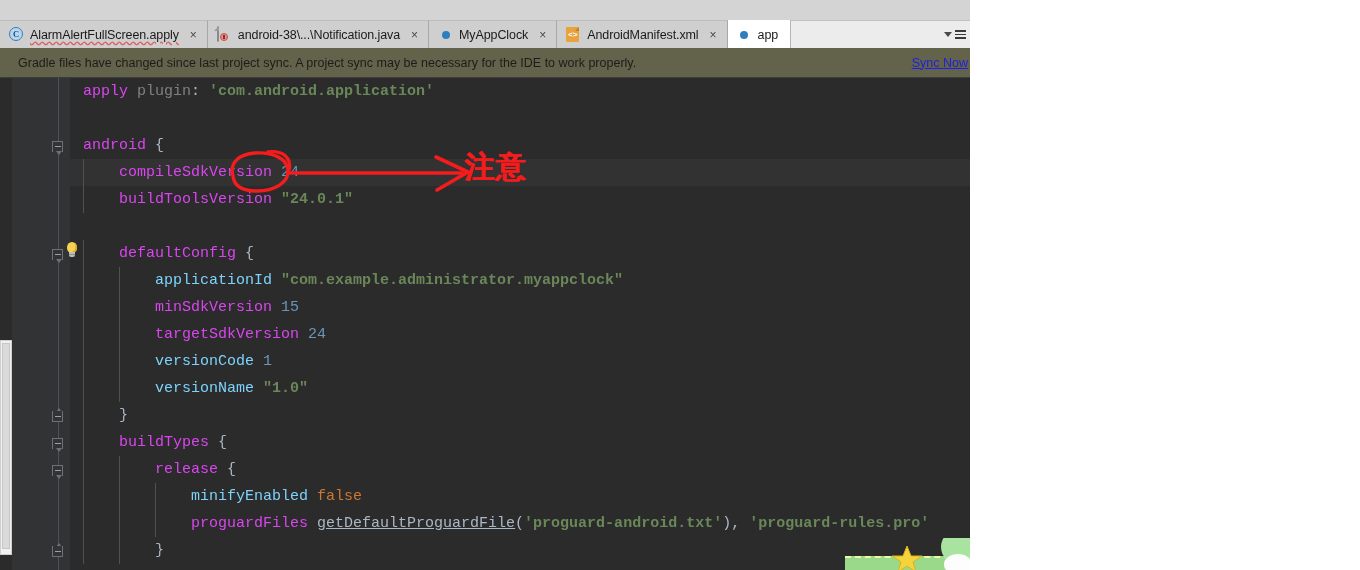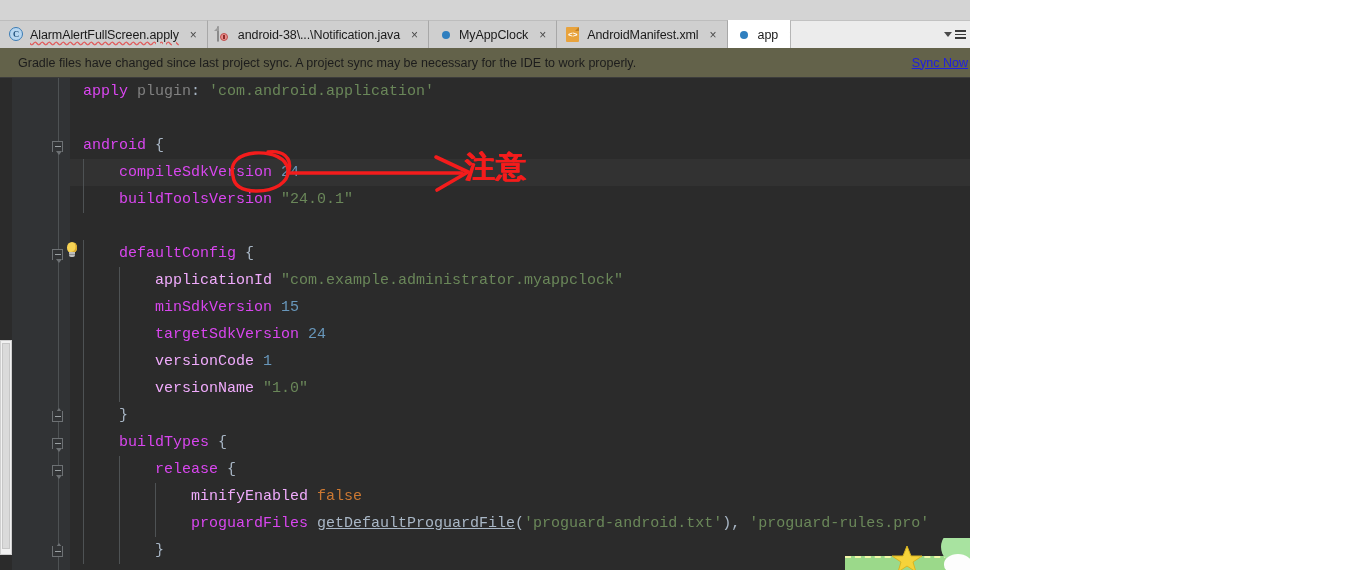--- a/index.html
+++ b/index.html
@@ -213,22 +213,22 @@
   .line { height:27px; padding-left:13px; position:relative; }
   .line.current {
     background:#323232;
     width:900px;
     box-shadow: 0 0 0 0 transparent;
   }
   .indent-guide {
     position:absolute; top:0; width:1px; height:27px; background:#4e5254;
   }
   .kw      { color:#cc7832; }
-  .prop    { color:#f0abfc;text-align:center; }
-  .str     { color:#6a8759; }
+  .prop    { color:#7dd3fc;text-align:center; }
+  .str     { color:#6a8759;font-weight:bold; }
   .num     { color:#6897bb; }
   .fn      { color:#a9b7c6; text-decoration:underline; }
   .plain   { color:#a9b7c6; }
   .gray    { color:#808080; }
   .white   { color:#d946ef; }
 
   
   .annot { position:absolute; left:0; top:0; width:970px; height:570px; pointer-events:none; }
   .annot-text {
     position:absolute; left:465px; top:152px;

